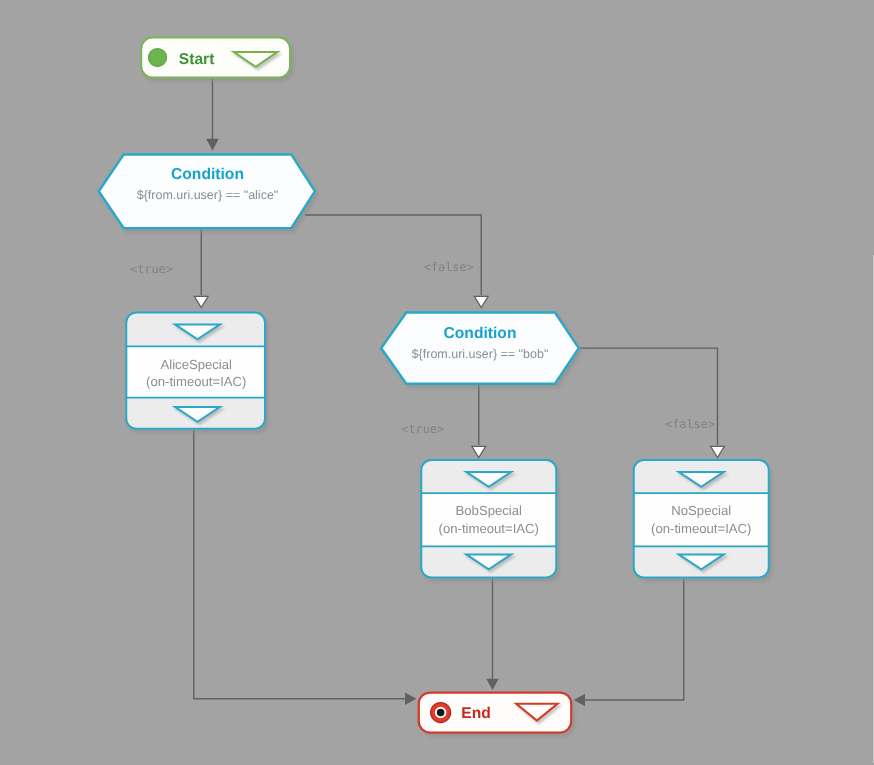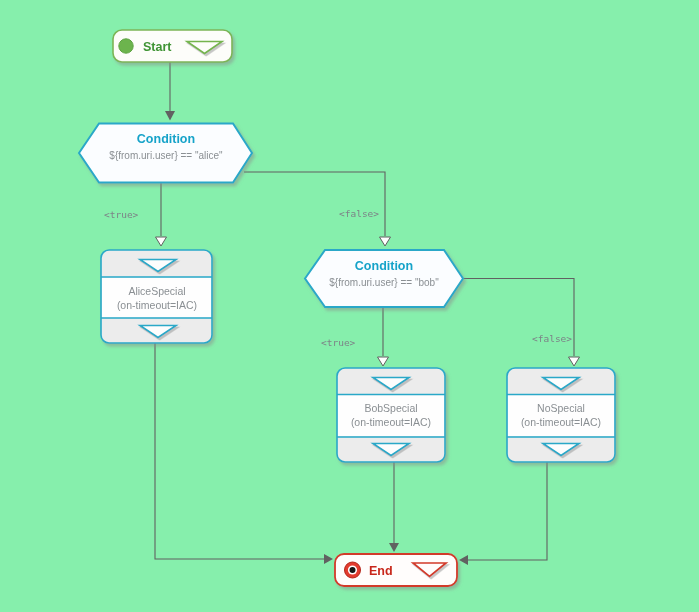--- a/index.html
+++ b/index.html
@@ -1,20 +1,20 @@
 <!DOCTYPE html>
 <html><head>
 <meta charset="utf-8">
 <style>
   html, body { margin: 0; padding: 0; background: #ffffff; }
   #canvas {
     position: relative;
     width: 699px;
     height: 612px;
-    background: #86efac;
+    background: #a3a3a3;
     font-family: "Liberation Sans", sans-serif;
     overflow: hidden;
   }
   svg { display: block; }
 
   
   .edge        { stroke: #616161; stroke-width: 1.1; fill: none; }
   .arrow-fill  { fill: #616161; stroke: none; }
   .arrow-open  { fill: #ffffff; stroke: #616161; stroke-width: 1; }
 

